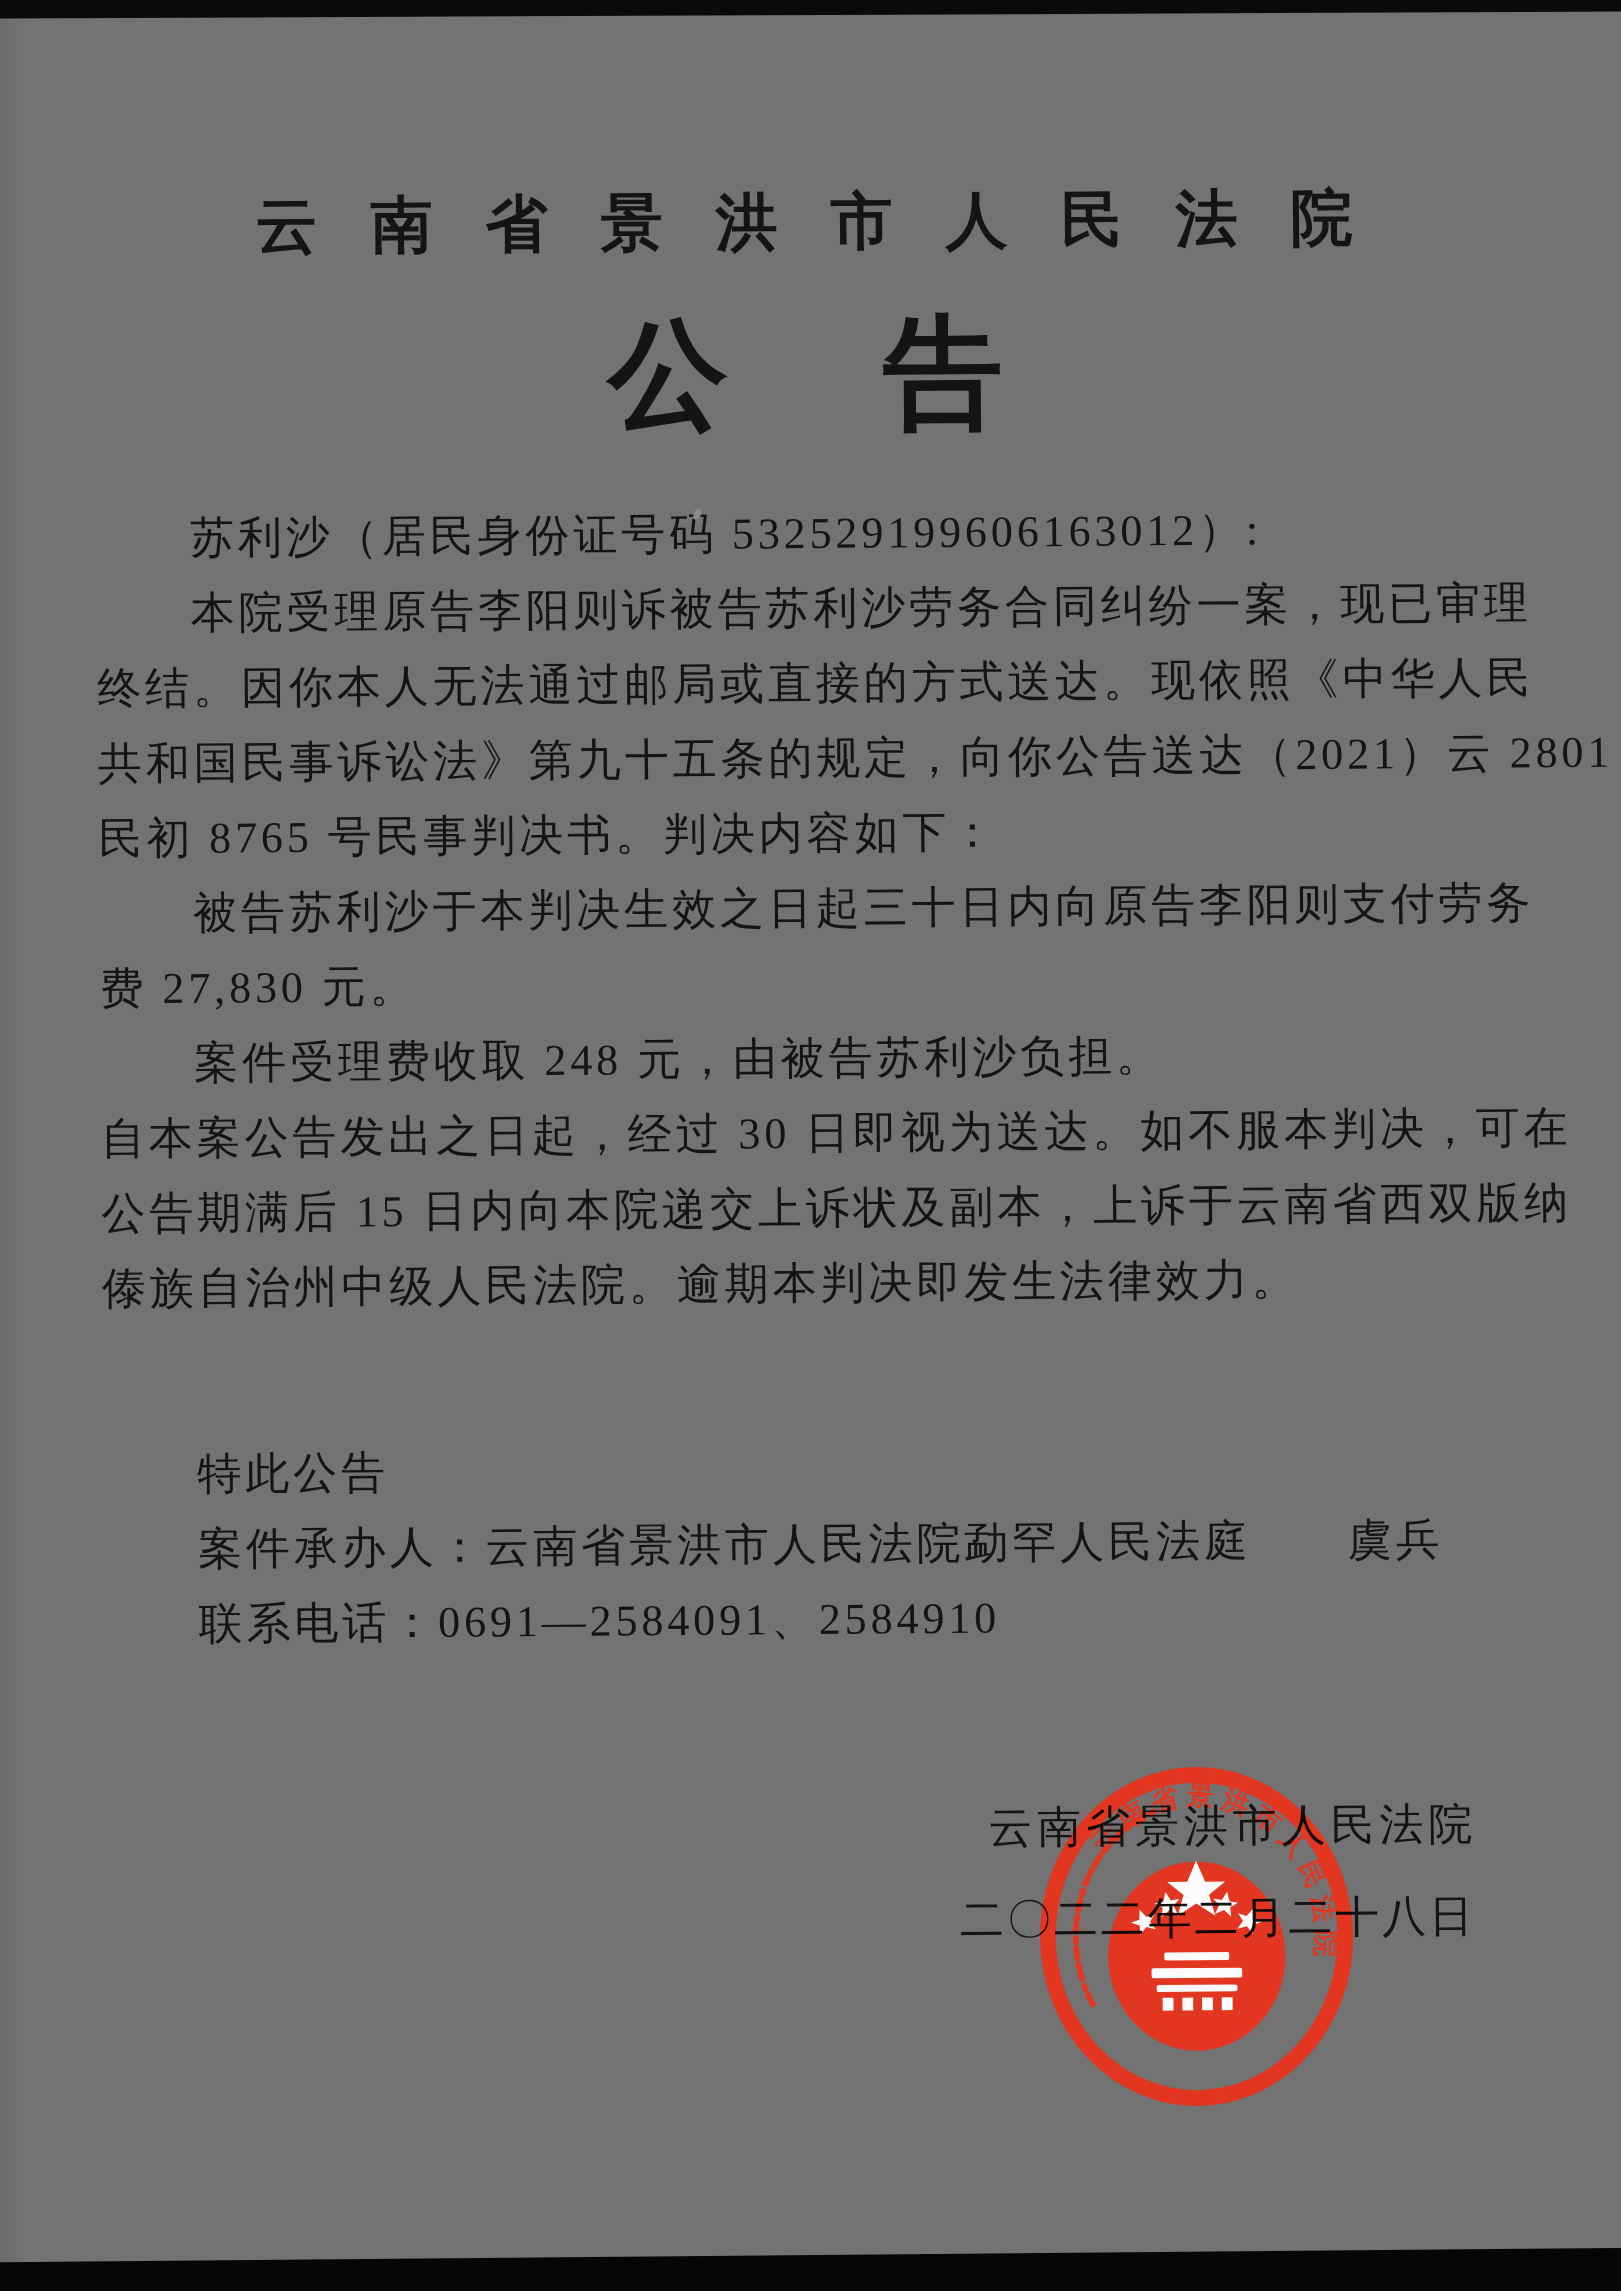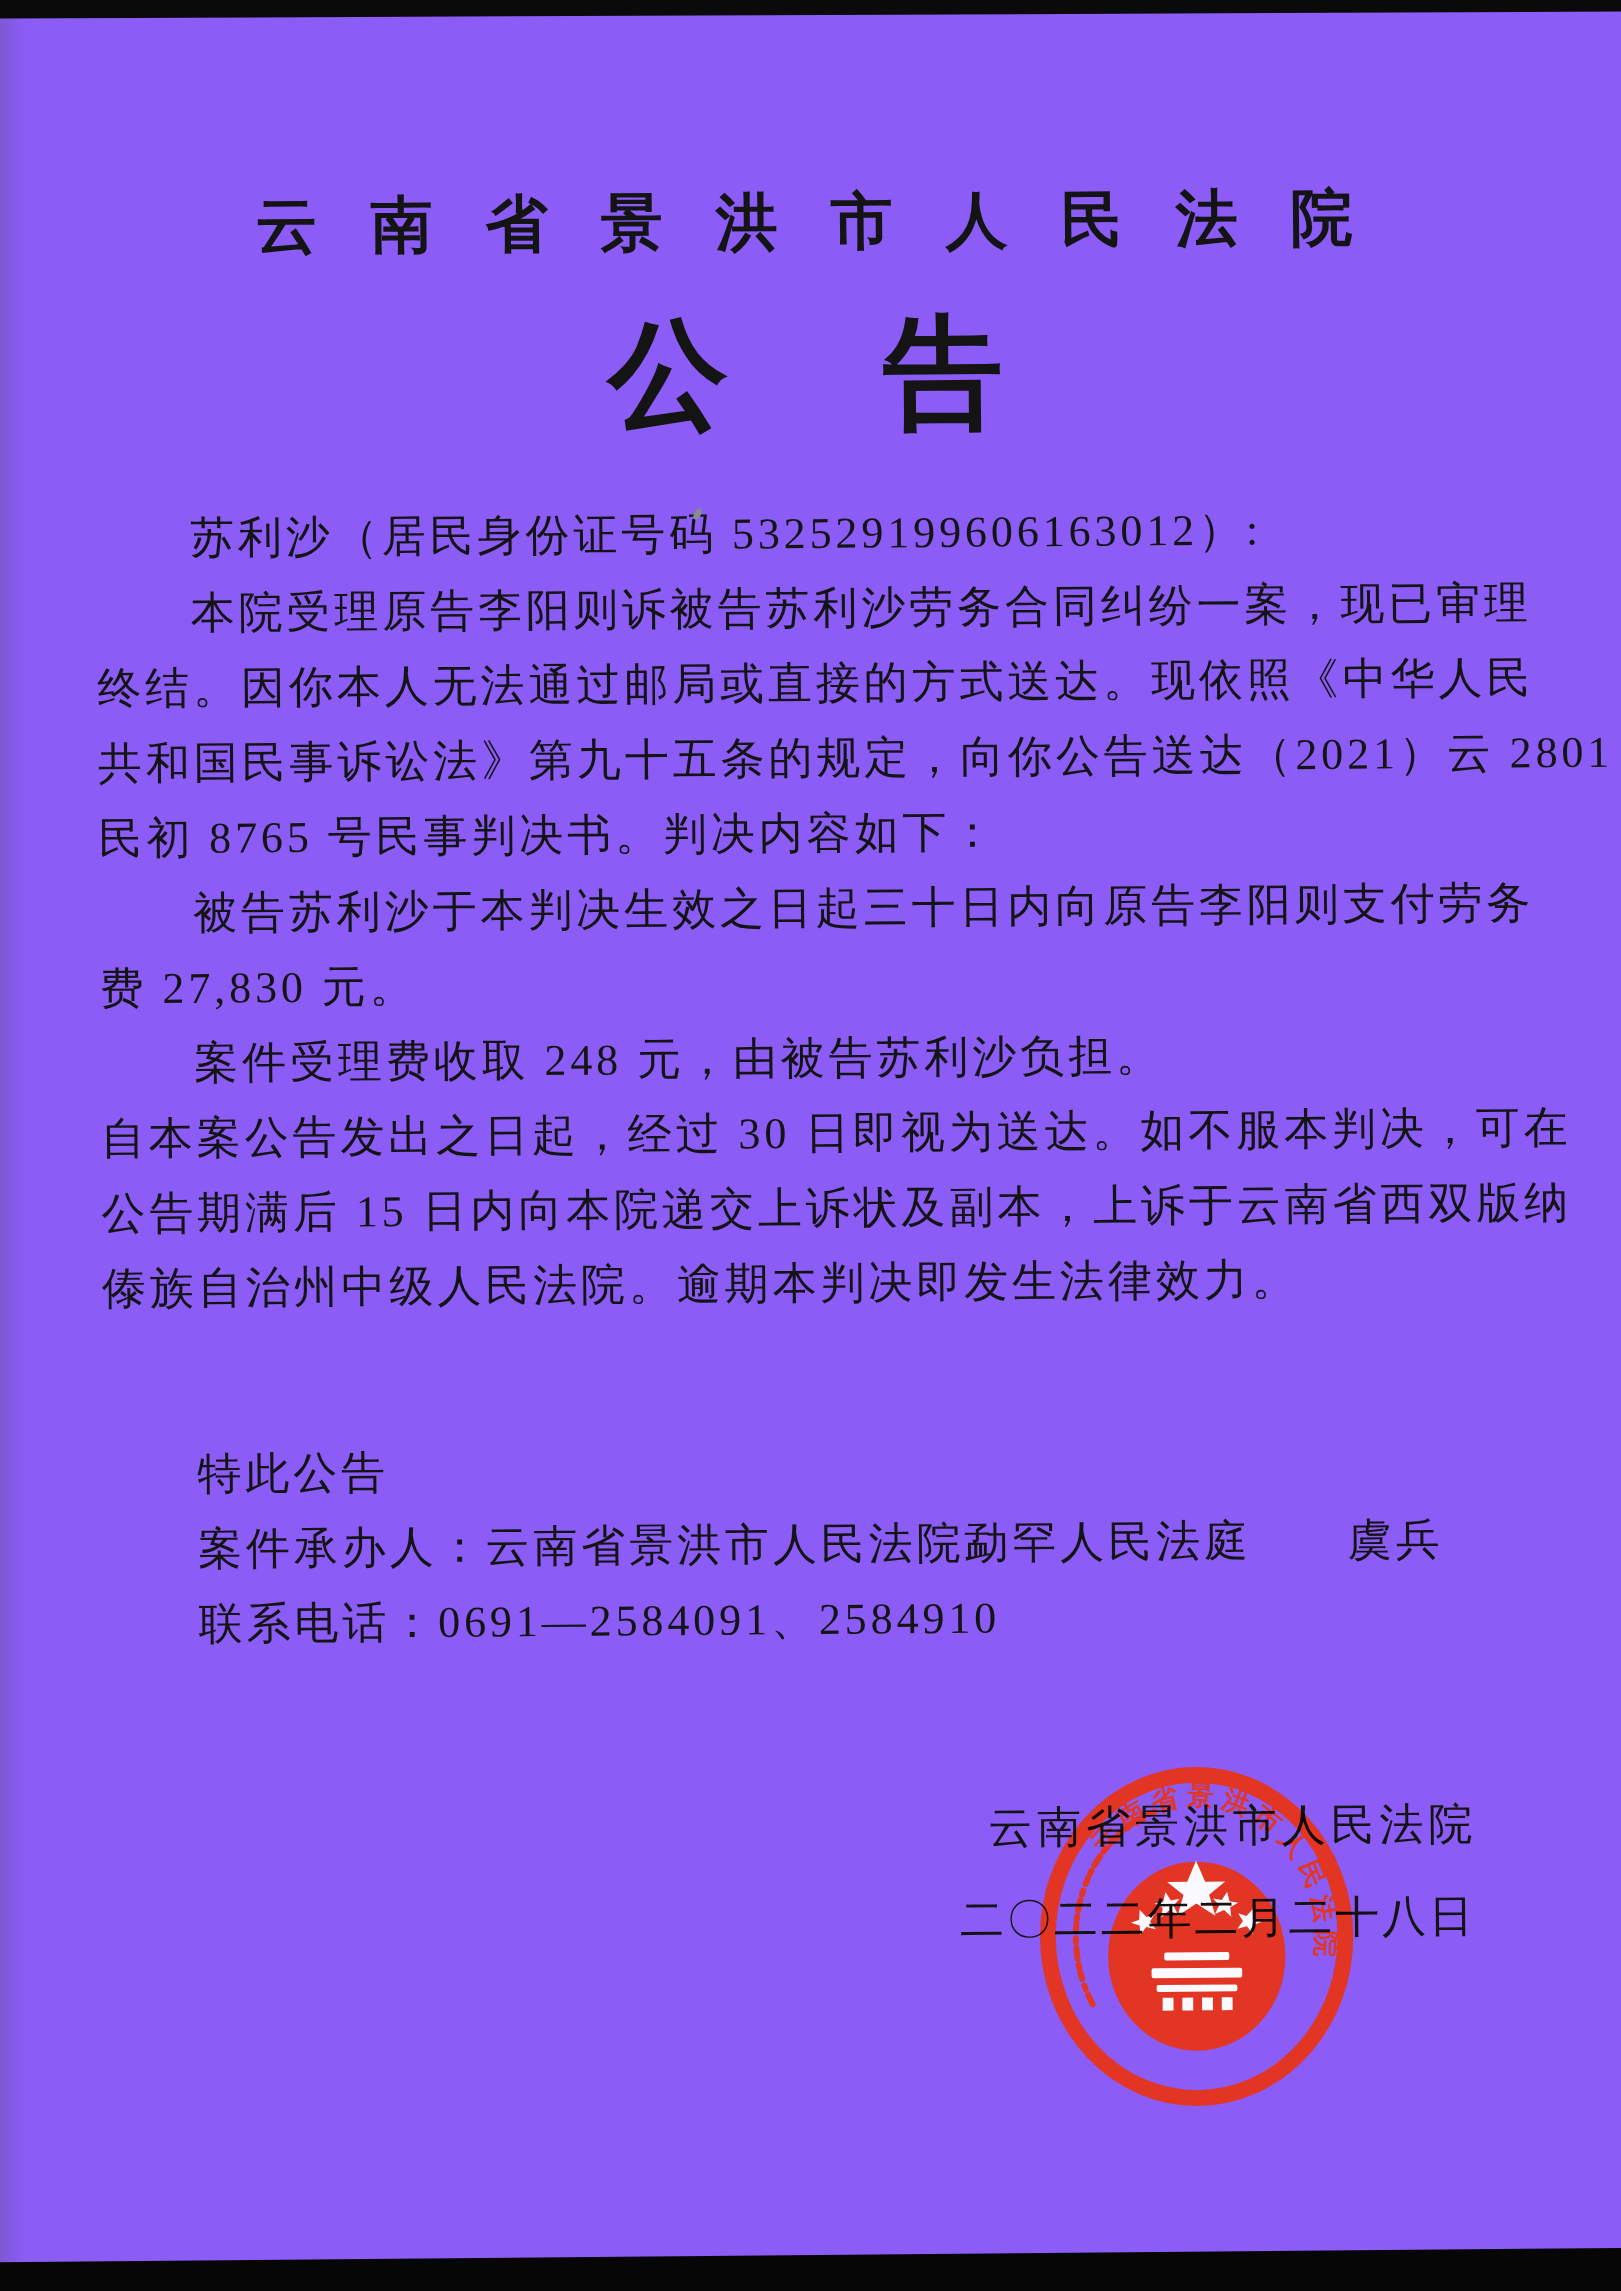--- a/index.html
+++ b/index.html
@@ -1,18 +1,18 @@
 <!DOCTYPE html>
 <html><head>
 <meta charset="utf-8">
 <style>
   html,body{margin:0;padding:0;background:#2b2b2b;}
   .page{
     position:relative;width:1621px;height:2292px;margin:0 auto;
-    background:#8b5cf6;overflow:hidden;
+    background:#737373;overflow:hidden;
     font-family:"Liberation Serif","DejaVu Serif",serif;
     color:#141414;
   }
   
   .bar-top{position:absolute;left:-11.8px;top:-8.8px;width:1666px;height:23.5px;
     background:#0a0a0a;transform:rotate(-0.25deg);}
   .bar-bottom{position:absolute;left:-11.8px;bottom:-15.7px;width:1666px;height:53px;
     background:#060606;transform:rotate(-0.5deg);}
   .edge-left{position:absolute;left:0;top:0;bottom:0;width:23.5px;
     background:linear-gradient(to right,rgba(70,70,70,.20),rgba(255,255,255,0));}

